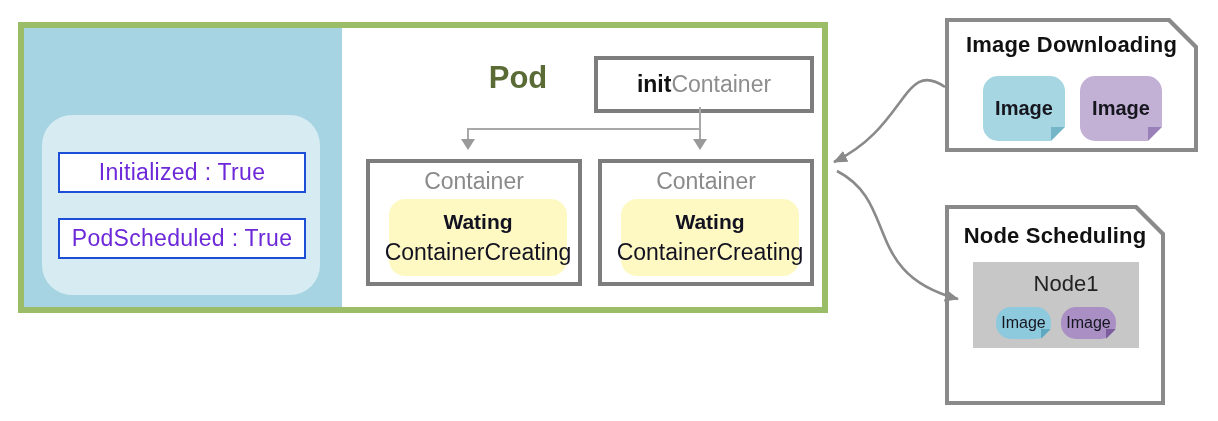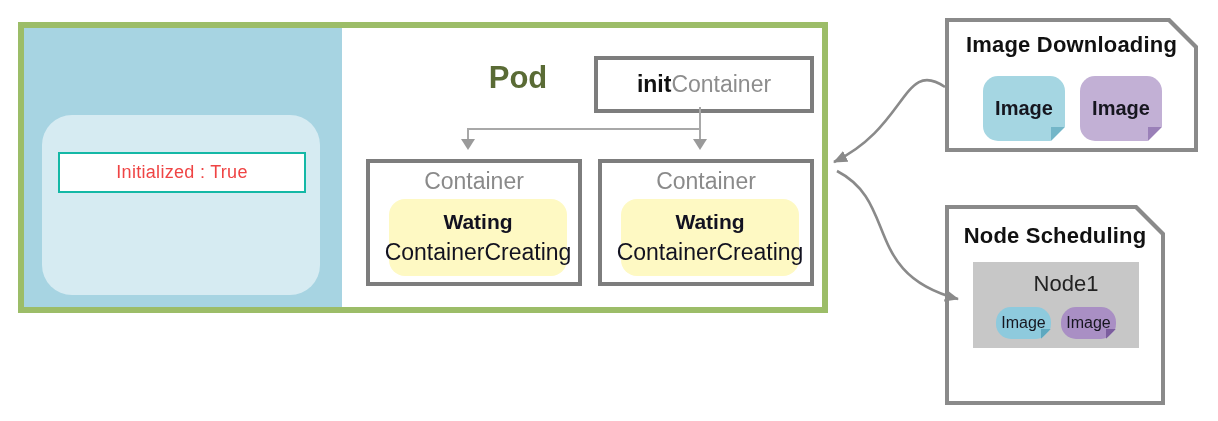--- a/index.html
+++ b/index.html
@@ -23,23 +23,23 @@
     left: 0; top: 30px; width: 318px;
     text-align: center; font-size: 25px; font-weight: bold; color: #1a1a1a;
     letter-spacing: 0.5px;
   }
   .pending-inner {
     left: 18px; top: 87px; width: 278px; height: 180px;
     background: #d6ebf2; border-radius: 30px;
   }
   .cond-box {
     left: 16px; width: 248px; height: 41px;
-    background: #ffffff; border: 2px solid #14b8a6;
+    background: #ffffff; border: 2px solid #1d4ed8;
     display: flex; align-items: center; justify-content: center;
-    font-size: 18px; color: #ef4444; letter-spacing: 0.3px;
+    font-size: 23px; color: #6d28d9; letter-spacing: 0.3px;
   }
   .cond-1 { top: 37px; }
   .cond-2 { top: 103px; }
 
   
   .pod-title {
     left: 424px; top: 32px; width: 140px;
     text-align: center; font-size: 31px; font-weight: bold; color: #5a6b35;
   }
 
@@ -135,20 +135,21 @@
   svg.overlay { position: absolute; left: 0; top: 0; pointer-events: none; }
 </style>
 </head>
 <body>
 
 <div class="abs pod-outer">
 
   <div class="abs pending-panel">
     <div class="abs pending-inner">
       <div class="abs cond-box cond-1">Initialized : True</div>
+      <div class="abs cond-box cond-2">PodScheduled : True</div>
     </div>
   </div>
 
   <div class="abs pod-title">Pod</div>
 
   <div class="abs init-box">
     <span class="init-bold">init</span>
       <span class="init-rest">Container</span>
   </div>
 

